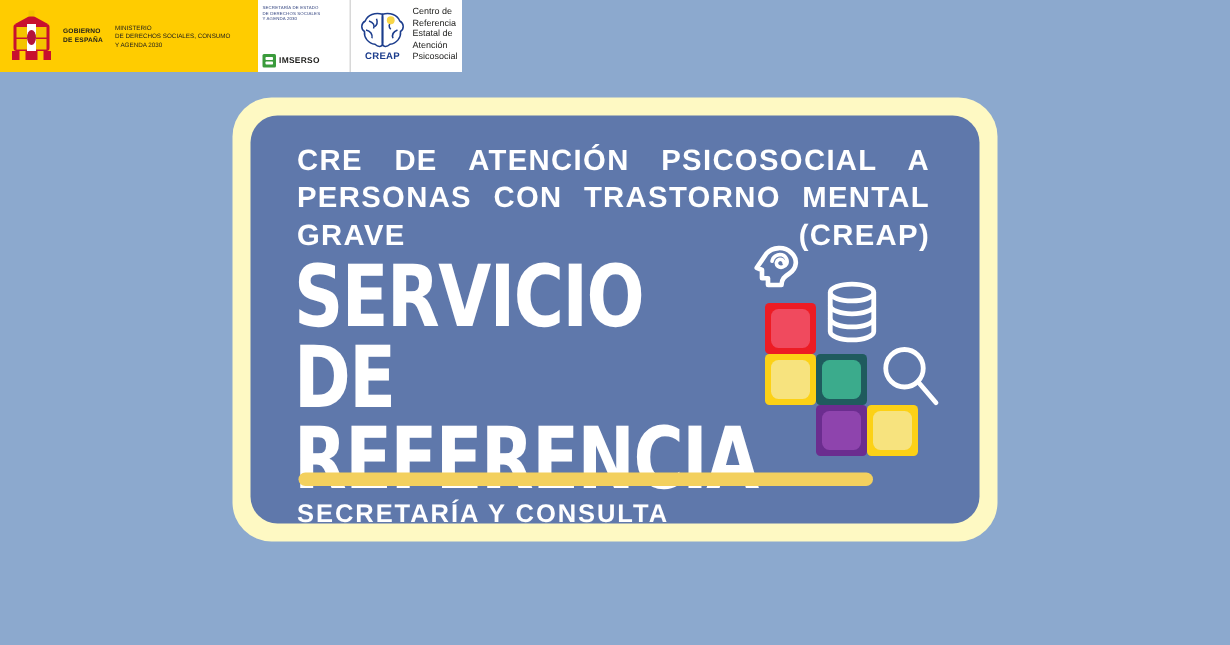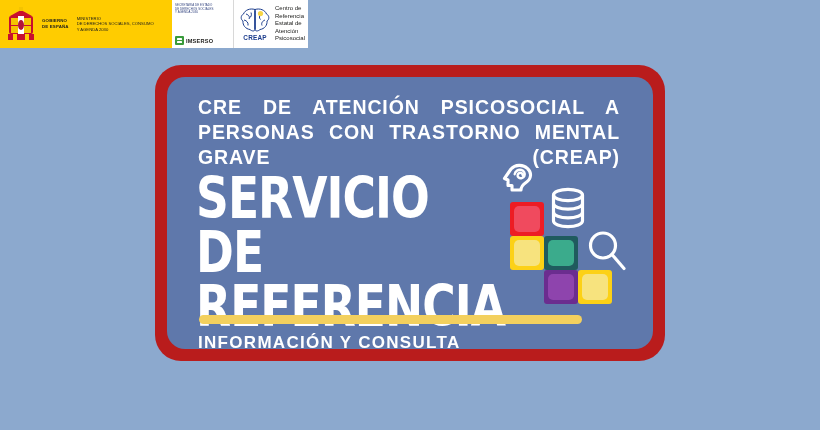--- a/index.html
+++ b/index.html
@@ -146,21 +146,21 @@
     color: #1d1d1b;
   }
 
   
   #card-outer {
     position: absolute;
     left: 155px;
     top: 65px;
     width: 510px;
     height: 296px;
-    background: #b91c1c;
+    background: #fef9c3;
     border-radius: 26px;
     box-sizing: border-box;
   }
   #card-inner {
     position: absolute;
     left: 12px;
     top: 12px;
     right: 12px;
     bottom: 12px;
     background: #5f78ab;
@@ -327,21 +327,21 @@
 <div id="card-outer">
   <div id="card-inner">
 
     <div id="eyebrow">CRE DE ATENCIÓN PSICOSOCIAL A PERSONAS CON TRASTORNO MENTAL GRAVE (CREAP)</div>
 
     <div id="headline">SERVICIO DE
 REFERENCIA</div>
 
     <div id="rule"></div>
 
-    <div id="subline">INFORMACIÓN Y CONSULTA</div>
+    <div id="subline">SECRETARÍA Y CONSULTA</div>
 
     <div id="icon-cluster">
 
       <span style="position:absolute;left:5px;top:0;">
         <svg width="42" height="42" viewBox="0 0 42 42" aria-hidden="true">
           <path d="M28.5 6.5 C24 2 16 2.5 12 7 L5.5 16.5 L9 18 L9 23.5 L13 23.5 L13 28 L22 28
                    C22 24 24 22.5 27 20.5 C32.5 17 33 10.5 28.5 6.5 Z" fill="none" stroke="#ffffff" stroke-width="3.1" stroke-linejoin="round" stroke-linecap="round"></path>
           <path d="M23.8 13.6 C23.8 11.6 22 10.4 20.3 11 C18.4 11.7 18 14.3 19.6 15.5
                    C21.4 16.9 24.4 16.1 25.4 14 C26.5 11.6 25 8.6 22.3 7.9
                    C19.3 7.1 16.1 9.2 15.7 12.2" fill="none" stroke="#ffffff" stroke-width="2.4" stroke-linecap="round"></path>

